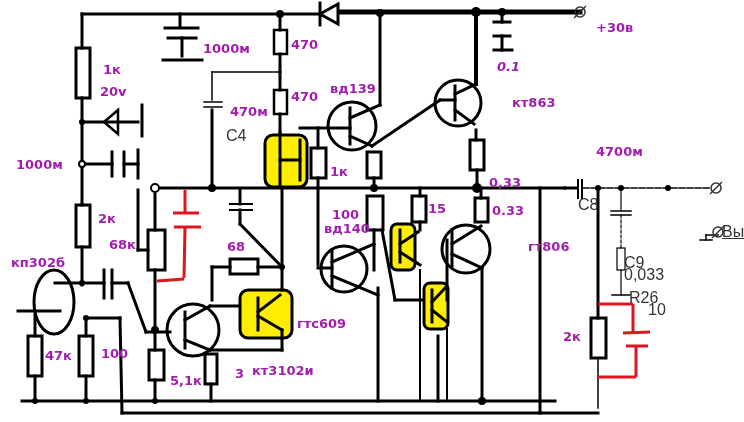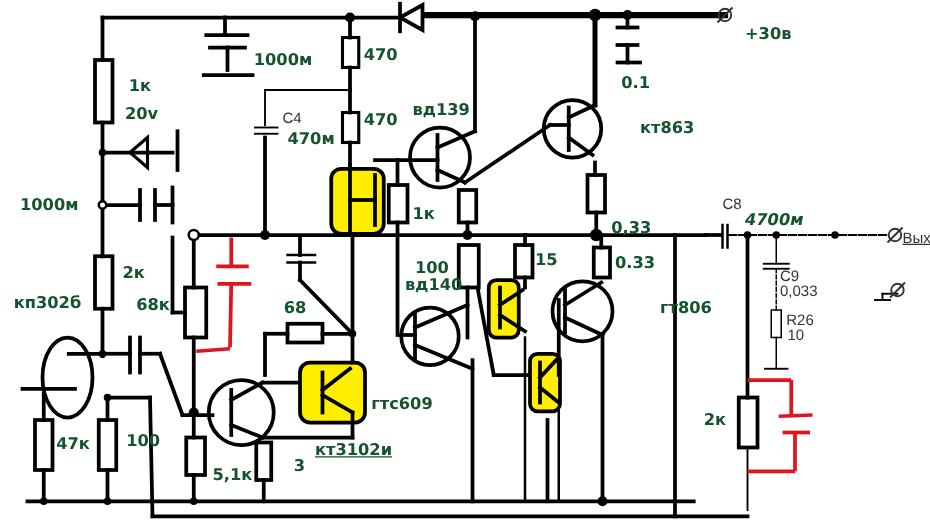--- a/index.html
+++ b/index.html
@@ -1,19 +1,19 @@
 <!DOCTYPE html>
 <html><head>
 <meta charset="utf-8">
 <style>
   html,body{margin:0;padding:0;background:#ffffff;}
   #canvas{position:relative;width:744px;height:422px;overflow:hidden;background:#ffffff;}
   svg{position:absolute;left:0;top:0;}
-  .lbl{position:absolute;font-family:"DejaVu Sans",sans-serif;font-weight:bold;font-size:13px;color:#14532d;white-space:nowrap;line-height:1;}
-  .lbl.sm{font-family:"Liberation Sans",sans-serif;font-weight:normal;font-size:12px;color:#333;}
+  .lbl{position:absolute;font-family:"DejaVu Sans",sans-serif;font-weight:bold;font-size:13px;color:#a21caf;white-space:nowrap;line-height:1;}
+  .lbl.sm{font-family:"Liberation Sans",sans-serif;font-weight:normal;font-size:16px;color:#333;margin-top:40px;}
 </style>
 </head>
 <body>
 
 <div id="canvas">
 <svg width="744" height="422" viewBox="0 0 744 422">
   <g stroke="#000" stroke-width="3" fill="none" stroke-linecap="square">
 
     <line x1="82" y1="14" x2="320" y2="14"></line>
     <line x1="340" y1="12" x2="580" y2="12" stroke-width="5"></line>
@@ -266,41 +266,41 @@
 
 <span class="lbl" style="left:203px;top:42px;">1000м</span>
 <span class="lbl" style="left:291px;top:38px;">470</span>
 <span class="lbl" style="left:291px;top:90px;">470</span>
 <span class="lbl sm" style="left:226px;top:88px;">C4</span>
 <span class="lbl" style="left:230px;top:105px;">470м</span>
 <span class="lbl" style="left:103px;top:63px;">1к</span>
 <span class="lbl" style="left:100px;top:85px;">20v</span>
 <span class="lbl" style="left:16px;top:158px;">1000м</span>
 <span class="lbl" style="left:98px;top:212px;">2к</span>
-<span class="lbl" style="left:11px;top:236px;text-align:center;">кп302б</span>
+<span class="lbl" style="left:11px;top:256px;text-align:center;">кп302б</span>
 <span class="lbl" style="left:109px;top:238px;">68к</span>
 <span class="lbl" style="left:227px;top:240px;">68</span>
 <span class="lbl" style="left:45px;top:349px;">47к</span>
 <span class="lbl" style="left:101px;top:347px;">100</span>
 <span class="lbl" style="left:170px;top:374px;">5,1к</span>
 <span class="lbl" style="left:235px;top:367px;">3</span>
-<span class="lbl" style="left:252px;top:354px;text-decoration:underline;">кт3102и</span>
+<span class="lbl" style="left:252px;top:364px;">кт3102и</span>
 <span class="lbl" style="left:297px;top:317px;">гтс609</span>
 <span class="lbl" style="left:330px;top:82px;text-align:center;">вд139</span>
 <span class="lbl" style="left:330px;top:165px;">1к</span>
 <span class="lbl" style="left:332px;top:208px;">100</span>
 <span class="lbl" style="left:324px;top:222px;">вд140</span>
 <span class="lbl" style="left:428px;top:202px;">15</span>
 <span class="lbl" style="left:512px;top:96px;">кт863</span>
-<span class="lbl" style="left:497px;top:60px;">0.1</span>
+<span class="lbl" style="left:497px;top:60px;font-style:italic;">0.1</span>
 <span class="lbl" style="left:489px;top:152px;margin-top:24px;">0,33</span>
 <span class="lbl" style="left:492px;top:204px;">0.33</span>
 <span class="lbl" style="left:500px;top:240px;margin-left:28px;">гт806</span>
 <span class="lbl" style="left:596px;top:21px;">+30в</span>
 <span class="lbl sm" style="left:578px;top:157px;">C8</span>
-<span class="lbl" style="left:596px;top:170px;font-style:italic;">4700м</span>
+<span class="lbl" style="left:596px;top:145px;">4700м</span>
 <span class="lbl sm" style="left:624px;top:215px;">C9</span>
 <span class="lbl sm" style="left:624px;top:227px;">0,033</span>
 <span class="lbl sm" style="left:629px;top:250px;">R26</span>
-<span class="lbl sm" style="left:630px;top:262px;">10</span>
+<span class="lbl sm" style="left:648px;top:262px;">10</span>
 <span class="lbl sm" style="left:722px;top:184px;text-decoration:underline;">Вых</span>
 <span class="lbl" style="left:563px;top:330px;">2к</span>
 </div>
 
 </body></html>

